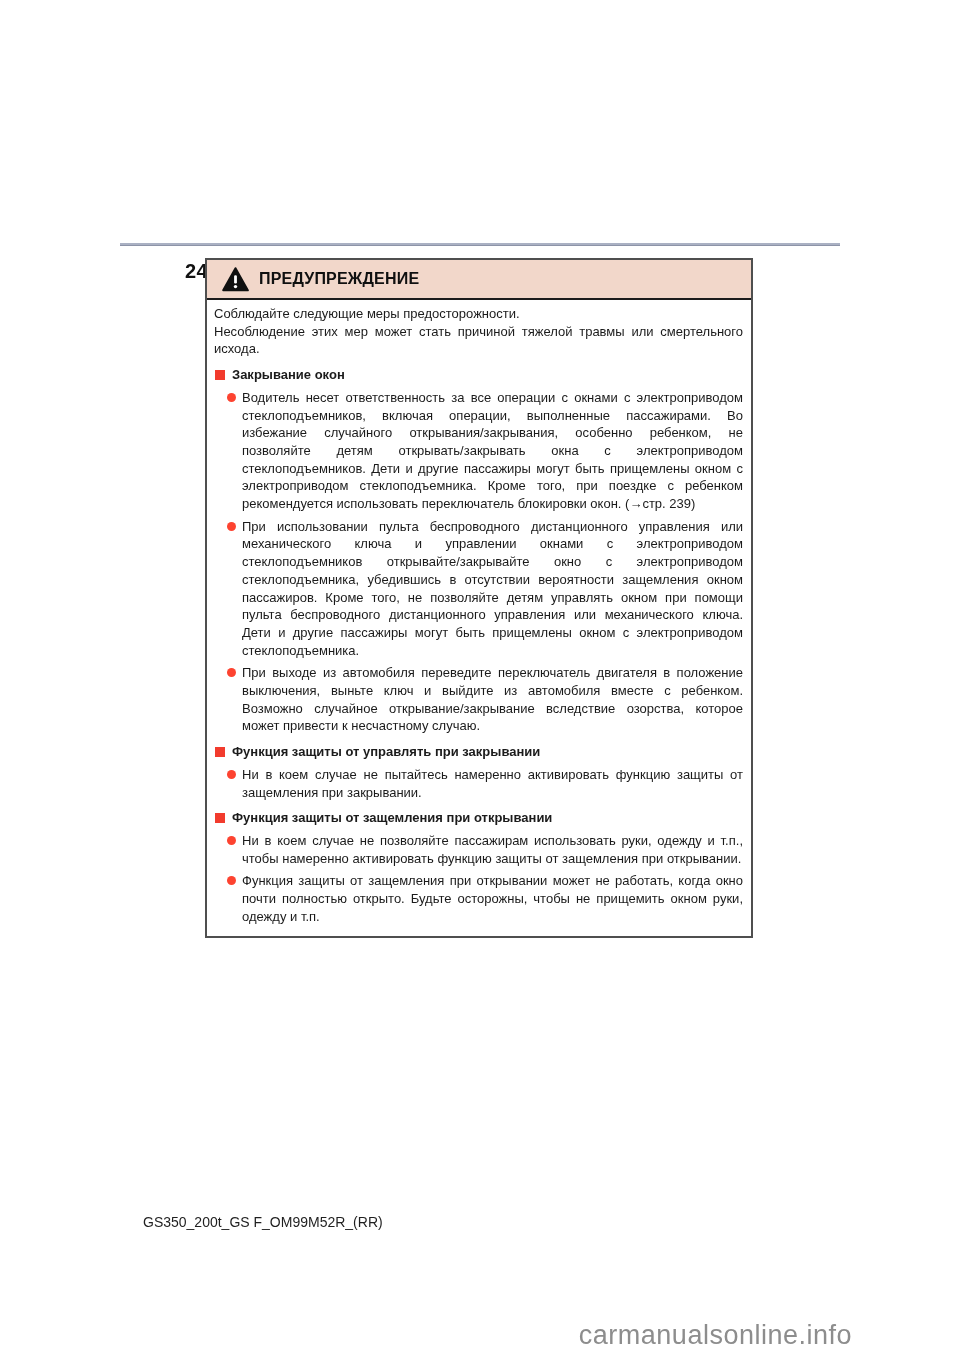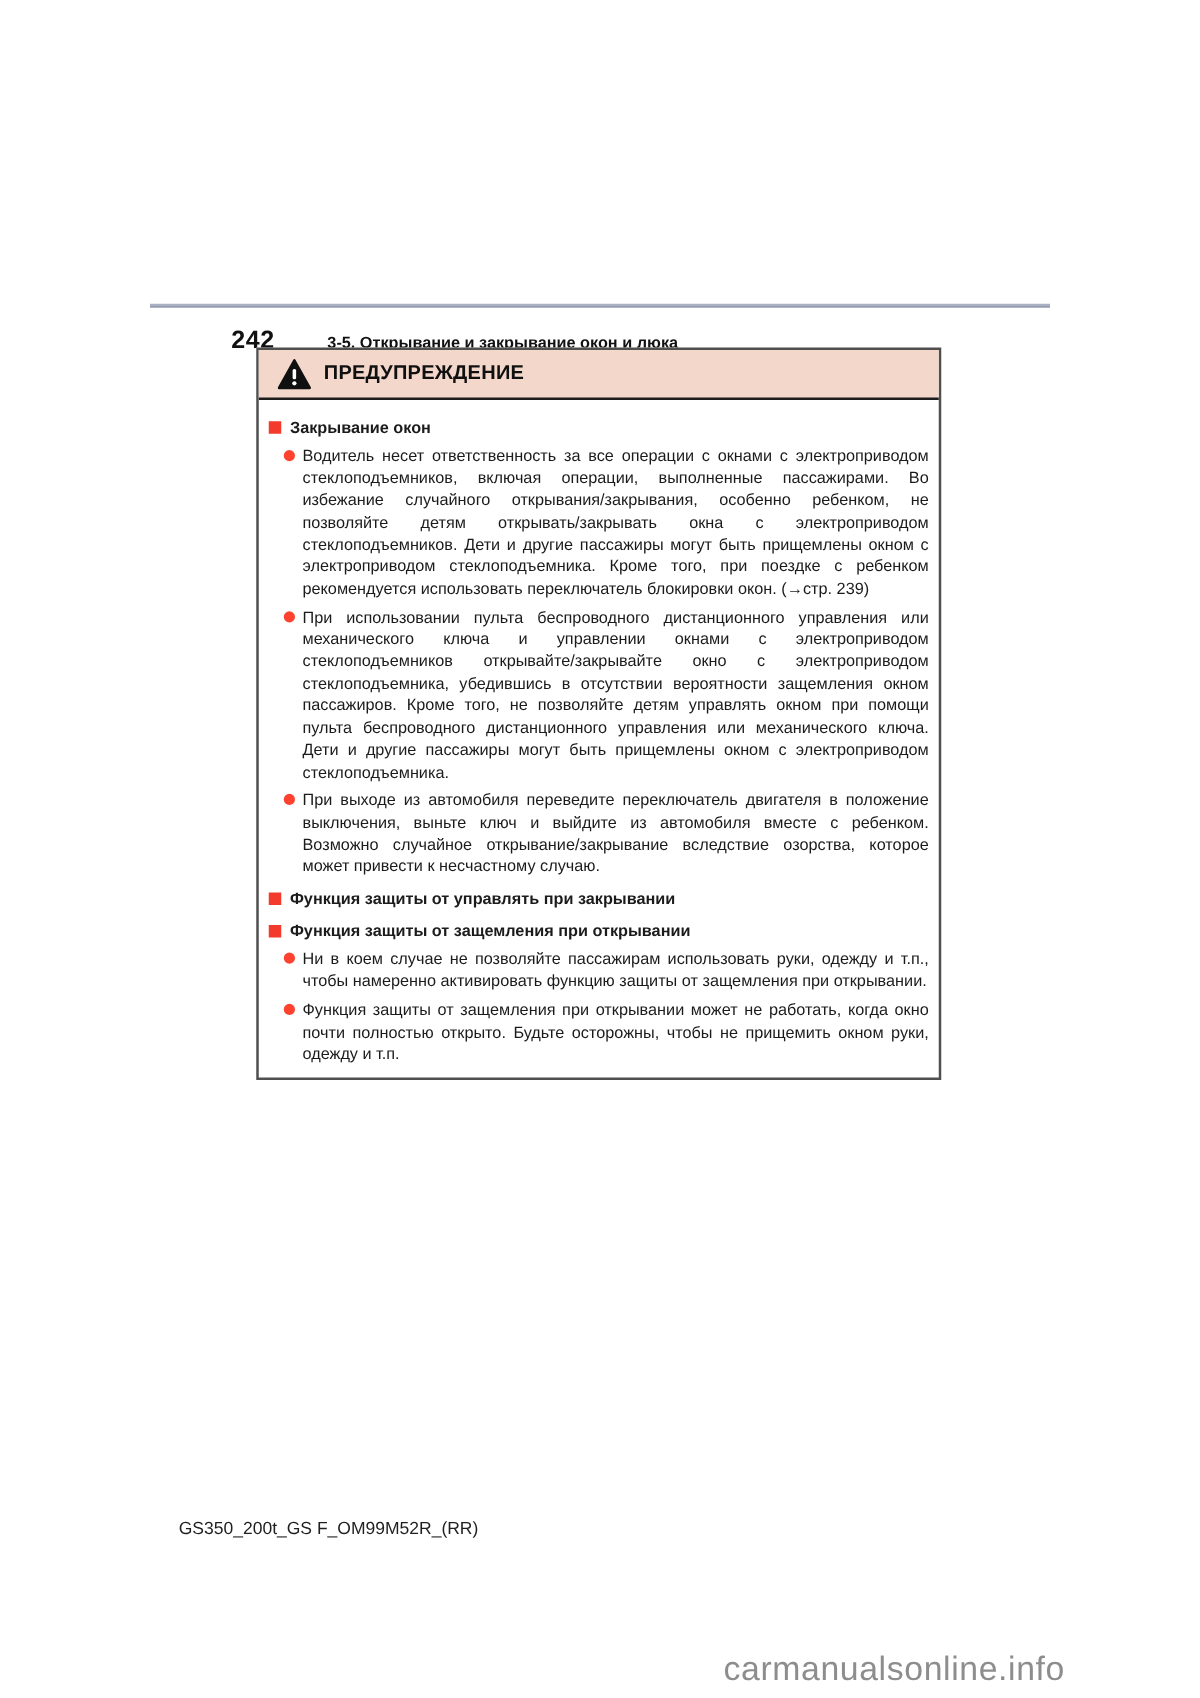--- a/index.html
+++ b/index.html
@@ -42,21 +42,20 @@
     background: #aab1c3;
     border-bottom: 1px solid #8d94a8;
   }
   .warning-box {
     position: absolute;
     left: 205px;
     top: 258px;
     width: 548px;
     border: 2px solid #4f4f4f;
     background: #ffffff;
-    margin-top: 20px;
   }
   .warning-header {
     height: 40px;
     background: #f2d7ca;
     border-bottom: 2px solid #1c1c1c;
     display: flex;
     align-items: center;
     padding-left: 15px;
   }
   .warning-icon { width: 27px; height: 25px; flex: 0 0 auto; }
@@ -135,20 +134,24 @@
     <div class="warning-header">
       <svg class="warning-icon" viewBox="0 0 27 25">
         <path d="M13.5 1.2 L25.8 23.3 L1.2 23.3 Z" fill="#101010" stroke="#101010" stroke-width="2" stroke-linejoin="round"></path>
         <rect x="12.1" y="8.2" width="2.8" height="8.2" rx="1.2" fill="#ffffff"></rect>
         <circle cx="13.5" cy="19.6" r="1.7" fill="#ffffff"></circle>
       </svg>
       <span class="warning-title">ПРЕДУПРЕЖДЕНИЕ</span>
     </div>
 
     <div class="warning-body">
+      <div class="intro">
+        <p>Соблюдайте следующие меры предосторожности.</p>
+        <p>Несоблюдение этих мер может стать причиной тяжелой травмы или смертельного исхода.</p>
+      </div>
 
       <div class="sec-heading">
         <span class="sq-bullet"></span>
         <span>Закрывание окон</span>
       </div>
       <div class="bullet-item">
         <span class="dot-bullet"></span>
         <span class="bullet-text">Водитель несет ответственность за все операции с окнами с электроприводом стеклоподъемников, включая операции, выполненные пассажирами. Во избежание случайного открывания/закрывания, особенно ребенком, не позволяйте детям открывать/закрывать окна с электроприводом стеклоподъемников. Дети и другие пассажиры могут быть прищемлены окном с электроприводом стеклоподъемника. Кроме того, при поездке с ребенком рекомендуется использовать переключатель блокировки окон. (→стр. 239)</span>
       </div>
       <div class="bullet-item">
@@ -156,20 +159,24 @@
         <span class="bullet-text">При использовании пульта беспроводного дистанционного управления или механического ключа и управлении окнами с электроприводом стеклоподъемников открывайте/закрывайте окно с электроприводом стеклоподъемника, убедившись в отсутствии вероятности защемления окном пассажиров. Кроме того, не позволяйте детям управлять окном при помощи пульта беспроводного дистанционного управления или механического ключа. Дети и другие пассажиры могут быть прищемлены окном с электроприводом стеклоподъемника.</span>
       </div>
       <div class="bullet-item">
         <span class="dot-bullet"></span>
         <span class="bullet-text">При выходе из автомобиля переведите переключатель двигателя в положение выключения, выньте ключ и выйдите из автомобиля вместе с ребенком. Возможно случайное открывание/закрывание вследствие озорства, которое может привести к несчастному случаю.</span>
       </div>
 
       <div class="sec-heading">
         <span class="sq-bullet"></span>
         <span>Функция защиты от управлять при закрывании</span>
+      </div>
+      <div class="bullet-item">
+        <span class="dot-bullet"></span>
+        <span class="bullet-text">Ни в коем случае не пытайтесь намеренно активировать функцию защиты от защемления при закрывании.</span>
       </div>
 
       <div class="sec-heading">
         <span class="sq-bullet"></span>
         <span>Функция защиты от защемления при открывании</span>
       </div>
       <div class="bullet-item">
         <span class="dot-bullet"></span>
         <span class="bullet-text">Ни в коем случае не позволяйте пассажирам использовать руки, одежду и т.п., чтобы намеренно активировать функцию защиты от защемления при открывании.</span>
       </div>

